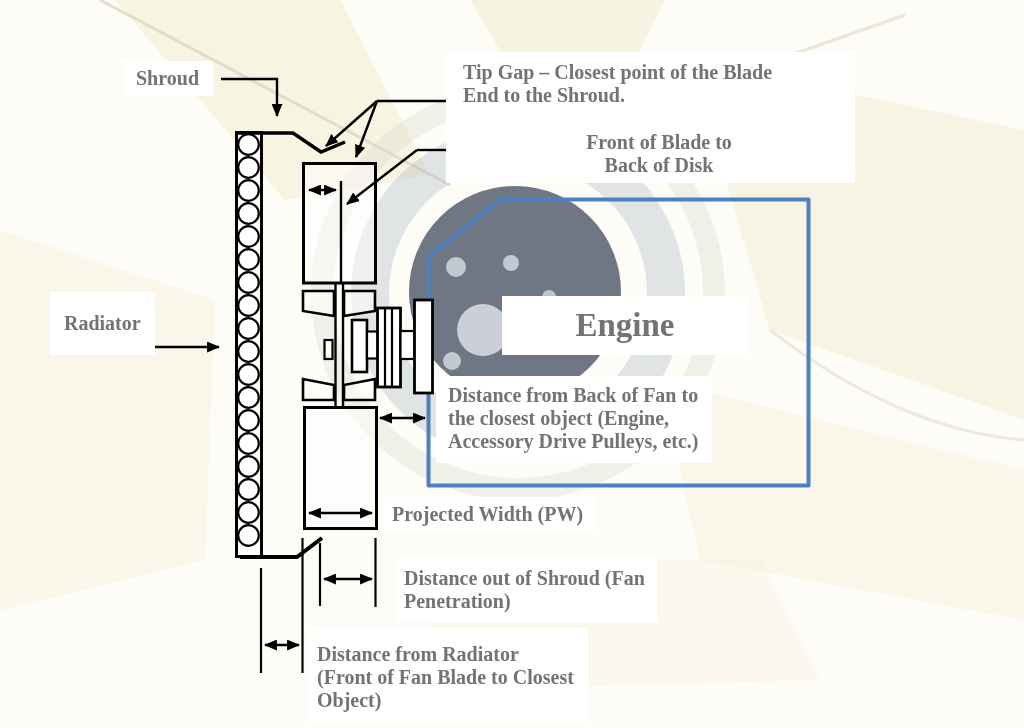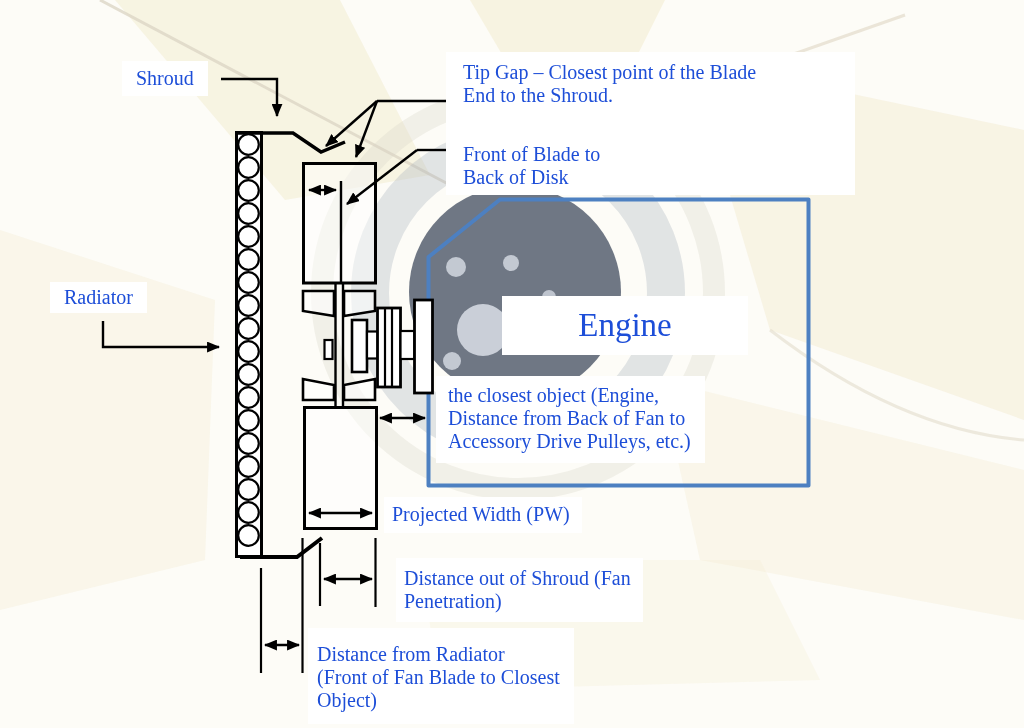--- a/index.html
+++ b/index.html
@@ -9,22 +9,22 @@
     --hub:#5a6373;
     --cream:#f3ecd2;
   }
   html,body{margin:0;padding:0;}
   body{background:#ffffff;font-family:"Liberation Serif","DejaVu Serif",serif;}
   #stage{position:relative;width:1024px;height:728px;overflow:hidden;background:#fdfcf7;}
   #stage svg{position:absolute;left:0;top:0;}
   .lbl{
     position:absolute;
     background:var(--label-bg);
-    color:#1d4ed8;
-    font-weight:normal;
+    color:#737373;
+    font-weight:bold;
     font-size:20px;
     line-height:23px;
     white-space:nowrap;
   }
   .lbl .ln{white-space:nowrap;}
   .blue-stroke{stroke:var(--engine-blue);}
   .engine-lbl{
     font-size:33px;
     display:flex;align-items:center;justify-content:center;
   }
@@ -141,38 +141,38 @@
       </g>
       <g>
         <line x1="446" y1="150" x2="417" y2="150"></line>
         <line x1="417" y1="150" x2="347" y2="204" marker-end="url(#ah)"></line>
       </g>
     </g>
   </svg>
 
   <div class="lbl" style="left:122px;top:61px;padding:6px 14px;">Shroud</div>
 
-  <div class="lbl" style="left:50px;top:282px;padding:4px 14px;">Radiator</div>
+  <div class="lbl" style="left:50px;top:292px;padding:20px 14px;">Radiator</div>
 
   <div class="lbl" style="left:446px;top:52px;width:392px;padding:9px 0 6px 17px;">
     <div>
       <div class="ln">Tip Gap – Closest point of the Blade</div>
       <div class="ln">End to the Shroud.</div>
     </div>
-    <div style="margin-top:36px;">
+    <div style="margin-top:24px;text-align:center;">
       <div class="ln">Front of Blade to</div>
       <div class="ln">Back of Disk</div>
     </div>
   </div>
 
   <div class="lbl engine-lbl" style="left:502px;top:296px;width:246px;height:59px;">Engine</div>
 
   <div class="lbl" style="left:436px;top:376px;padding:8px 14px 10px 12px;">
+    <div class="ln">Distance from Back of Fan to</div>
     <div class="ln">the closest object (Engine,</div>
-    <div class="ln">Distance from Back of Fan to</div>
     <div class="ln">Accessory Drive Pulleys, etc.)</div>
   </div>
 
   <div class="lbl" style="left:384px;top:497px;padding:6px 12px 7px 8px;">Projected Width (PW)</div>
 
   <div class="lbl" style="left:384px;top:558px;padding:9px 12px 9px 8px;margin-left:12px;">
     <div class="ln">Distance out of Shroud (Fan</div>
     <div class="ln">Penetration)</div>
   </div>
 

